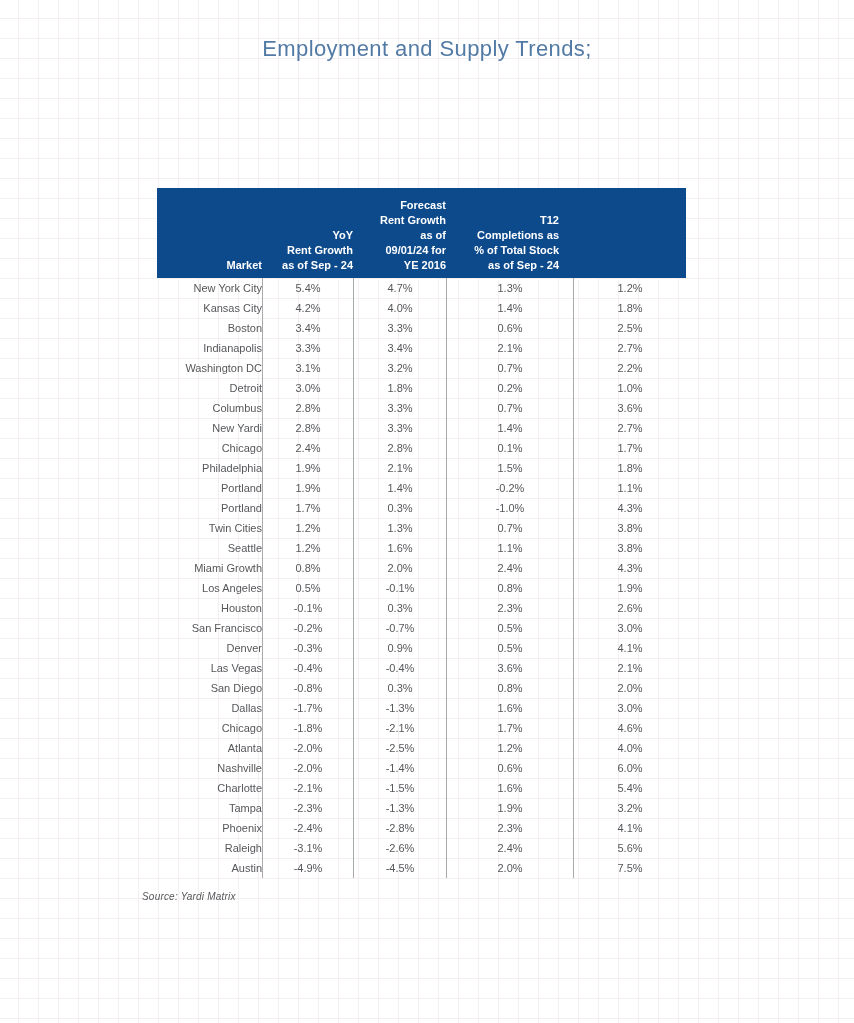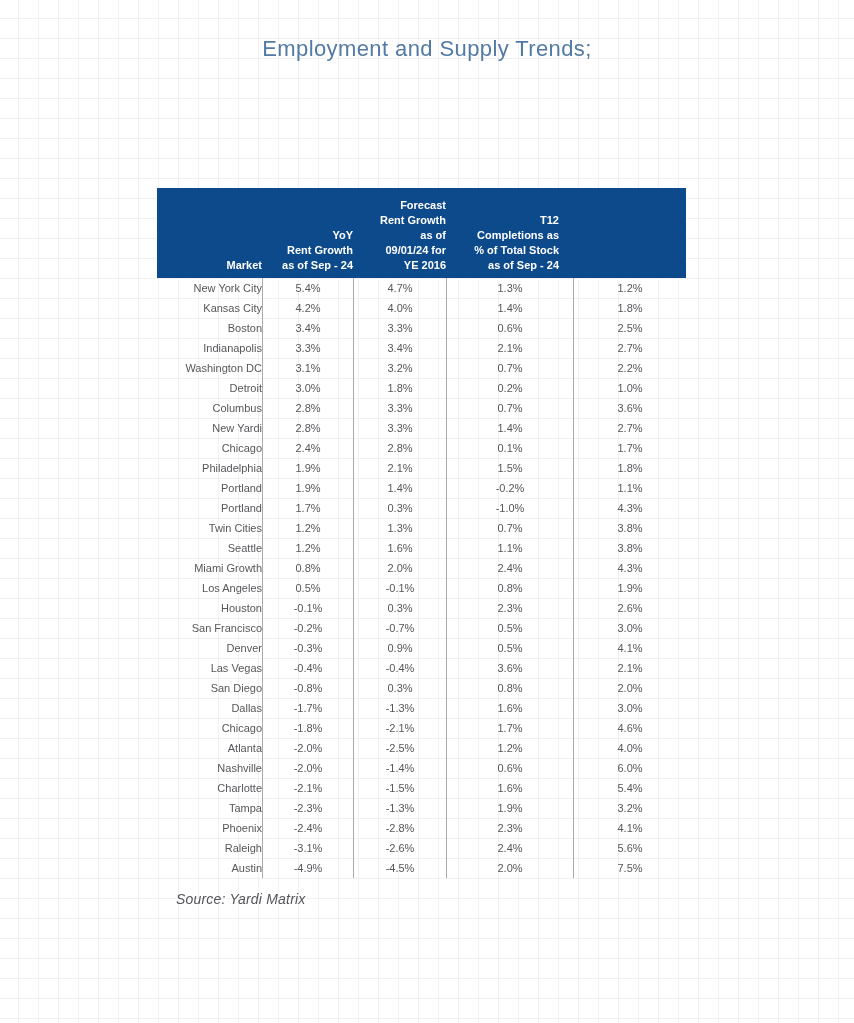--- a/index.html
+++ b/index.html
@@ -26,22 +26,22 @@
     font-size:11px;font-weight:bold;line-height:15px;
   }
   .th{text-align:right;padding-bottom:5px;box-sizing:border-box;}
   .tbody{font-size:11px;color:#56575a;}
   .tr{display:flex;height:20px;align-items:center;}
   .td{box-sizing:border-box;text-align:center;line-height:20px;}
   .td.market{text-align:right;padding-left:2px;}
   .td.val{border-left:1px solid #a9aaac;}
   .col0{width:105px}.col1{width:91px}.col2{width:93px}.col3{width:127px}.col4{width:113px}
   .source{
-    position:absolute;left:176px;top:891px;
-    font-size:14px;font-style:italic;color:#55565a;letter-spacing:.2px;
+    position:absolute;left:142px;top:891px;
+    font-size:10px;font-style:italic;color:#55565a;letter-spacing:.2px;
   }
 </style>
 </head>
 <body>
 
 <h1 class="page-title">
   <div>Employment and Supply Trends;</div>
 </h1>
 
 <div class="table">

